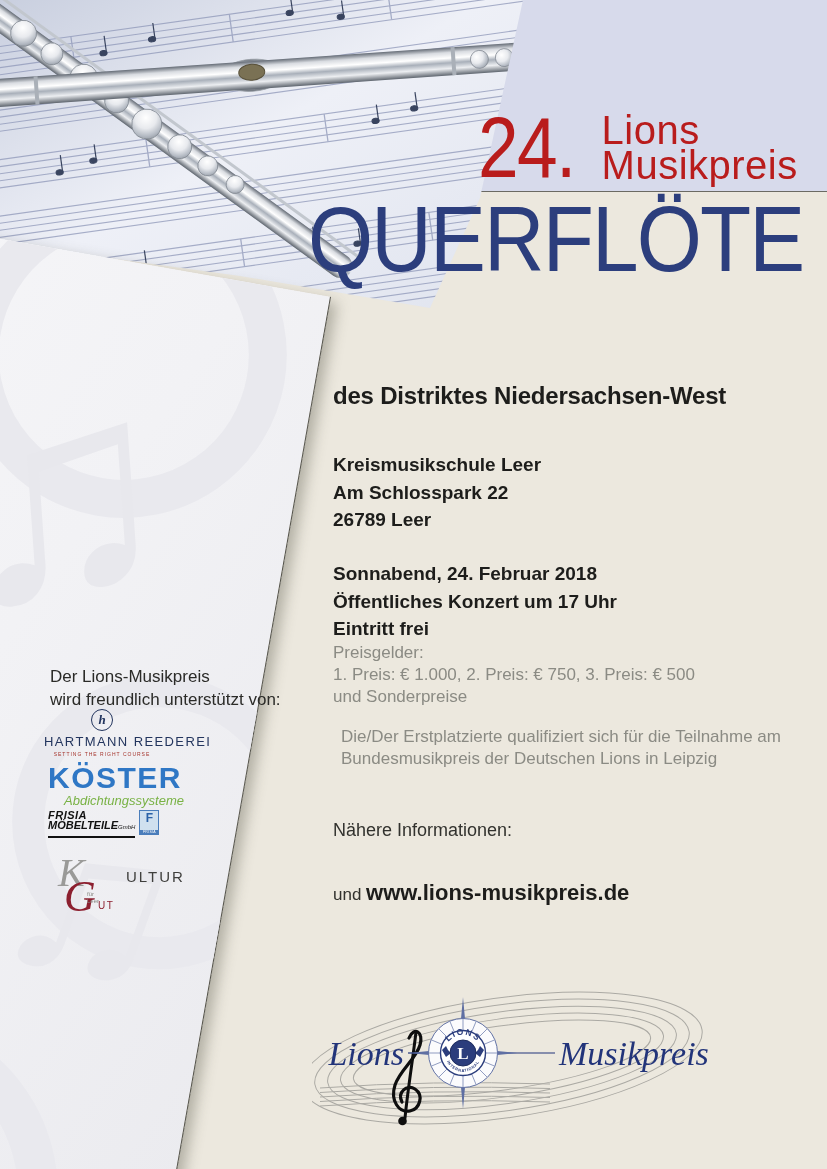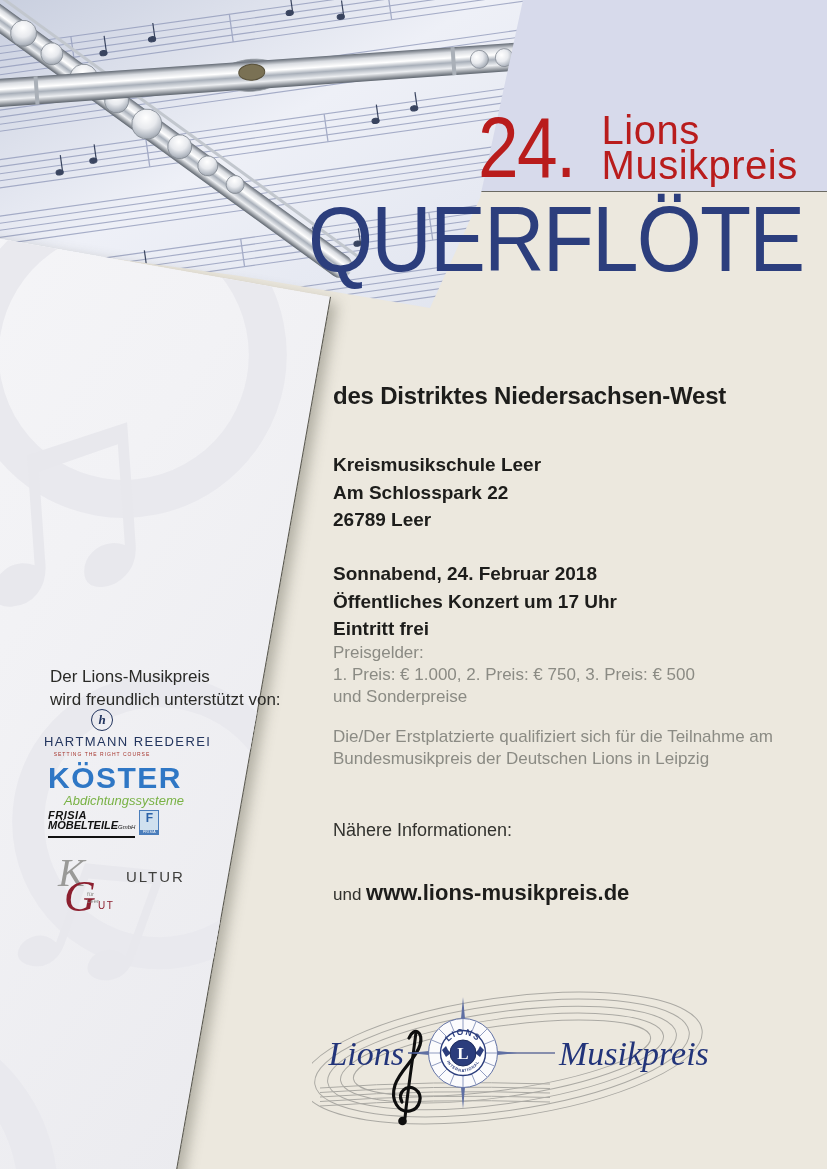--- a/index.html
+++ b/index.html
@@ -40,21 +40,21 @@
     font-size:93px;line-height:1;font-weight:400;color:#2c3e7d;
     letter-spacing:-2px;white-space:nowrap;
     transform:scaleX(.90);transform-origin:100% 50%;}
   
   .blk{position:absolute;left:333px;z-index:6;color:#1d1d1b;}
   .subtitle{top:382px;font-size:24px;font-weight:bold;letter-spacing:-.2px;text-align:right;}
   .venue{top:451px;font-size:19px;font-weight:bold;line-height:27.5px;}
   .event{top:560px;font-size:19px;font-weight:bold;line-height:27.5px;}
   .gray{color:#8b8b84;font-weight:400;}
   .prizes{top:642px;font-size:17px;line-height:22px;}
-  .qual{top:726px;font-size:17px;line-height:22px;}
+  .qual{top:726px;font-size:17px;line-height:22px;margin-left:8px;}
   .infolabel{top:820px;font-size:18px;color:#32322e;}
   .email{top:846px;font-size:23px;font-weight:bold;}
   .webline{top:880px;font-size:17px;color:#32322e;}
   .webline b{font-size:22px;color:#1d1d1b;}
   
   .sp{position:absolute;z-index:6;}
   .sp-intro{left:50px;top:666px;font-size:17px;line-height:22.5px;color:#2b2b28;}
   .hartmann{left:44px;top:709px;width:116px;text-align:center;color:#23355e;}
   .h-circle{display:inline-block;width:20px;height:20px;border:1.6px solid #23355e;border-radius:50%;
     font-family:"Liberation Serif",serif;font-style:italic;font-weight:bold;font-size:13px;line-height:19px;}

